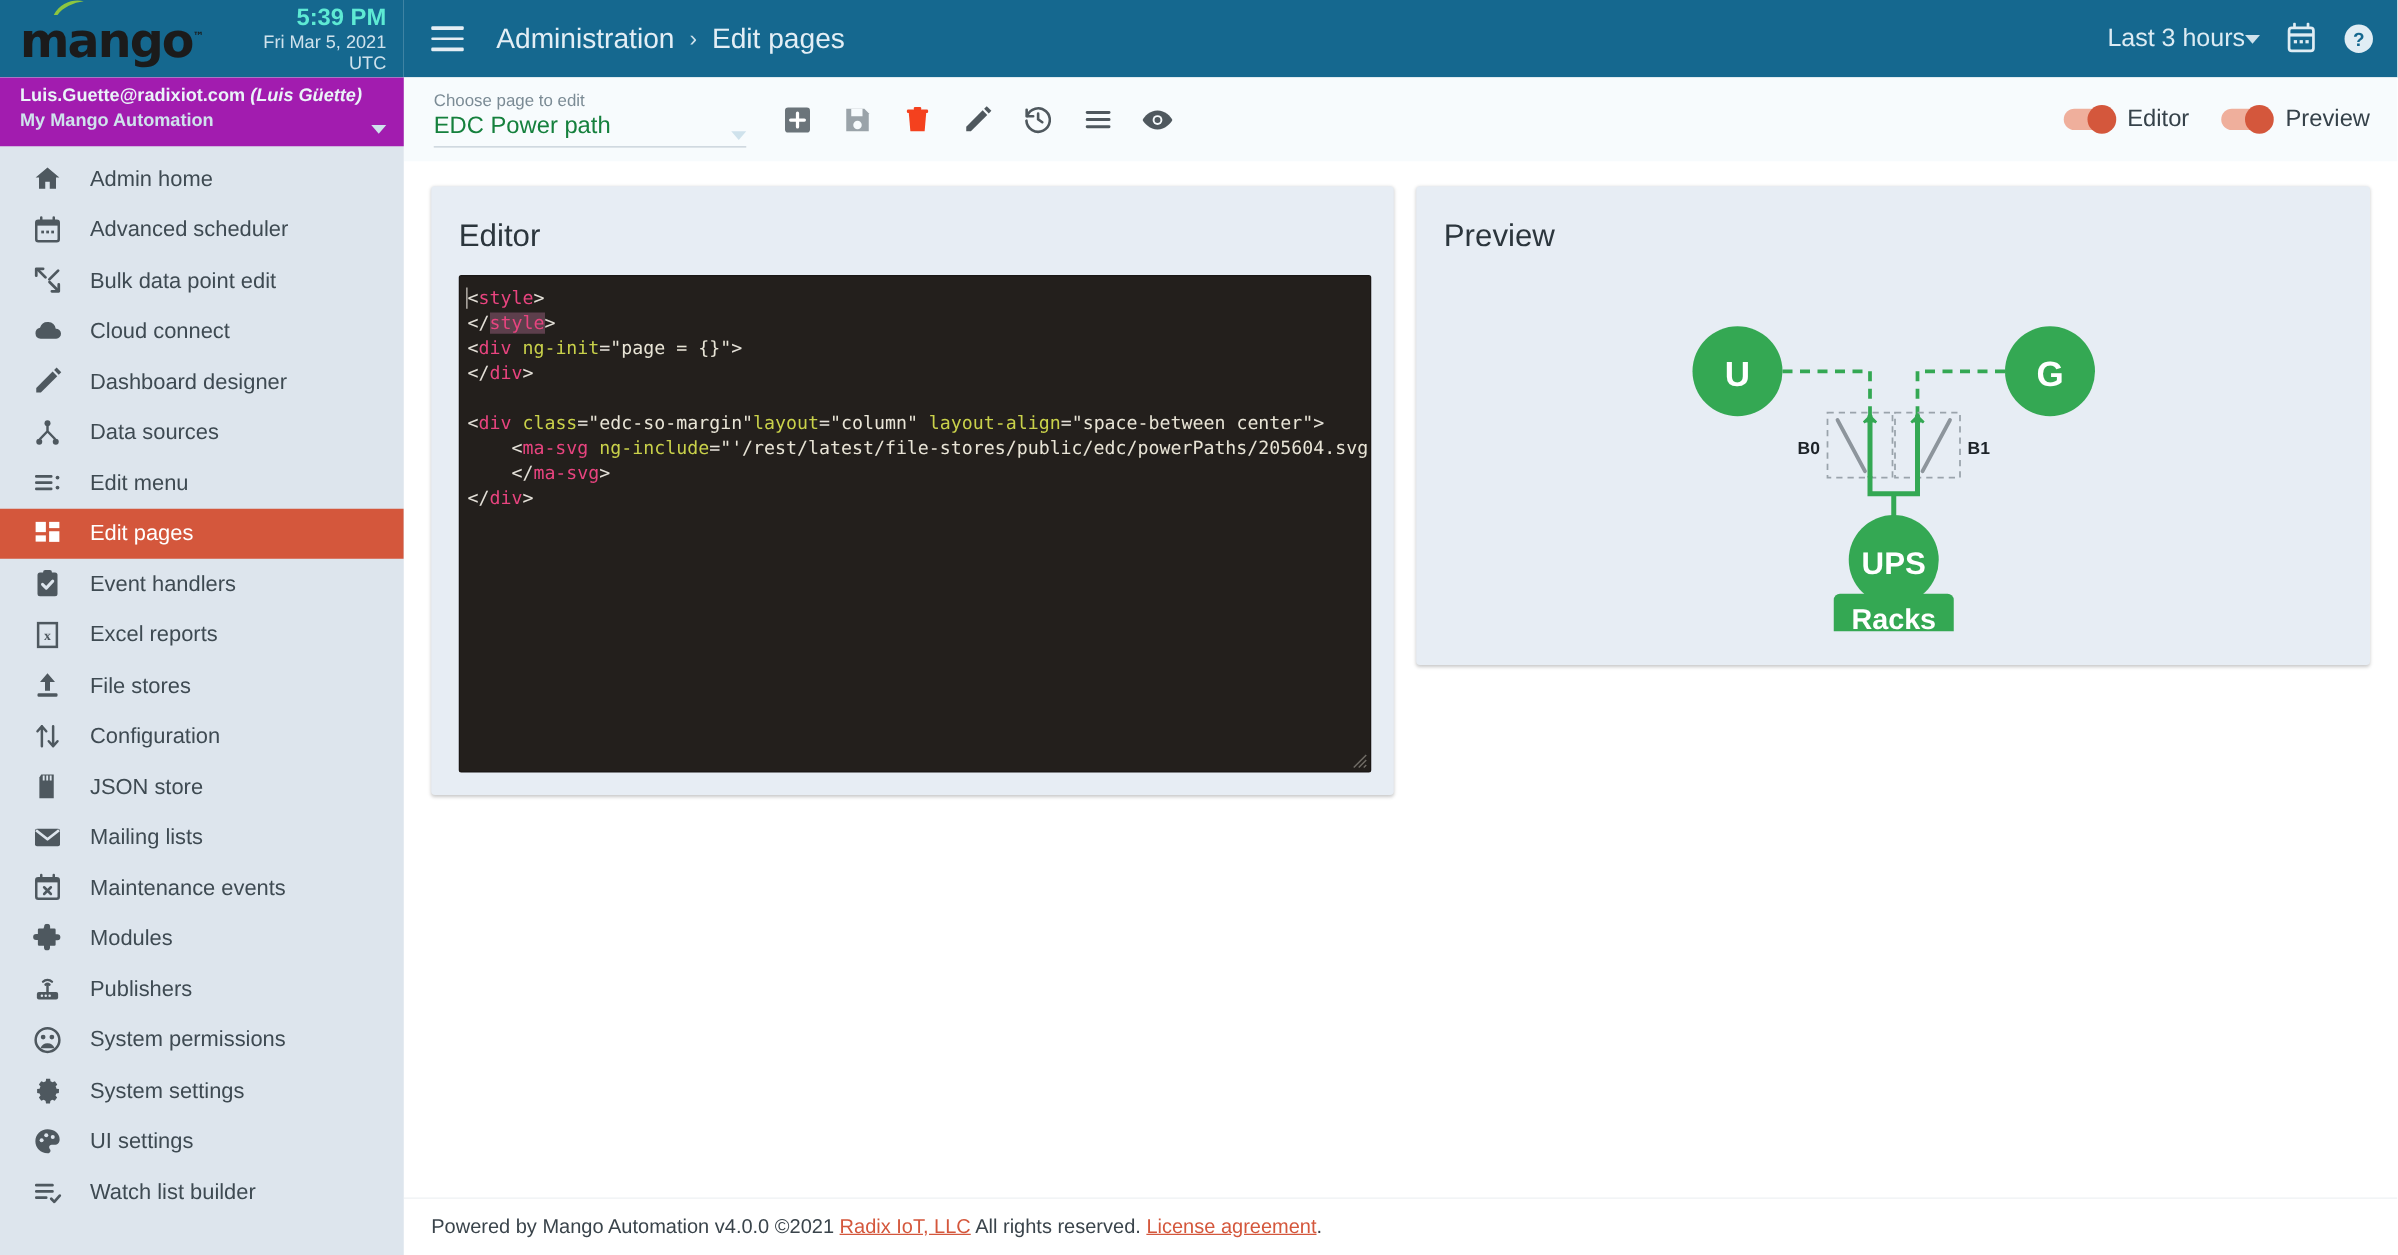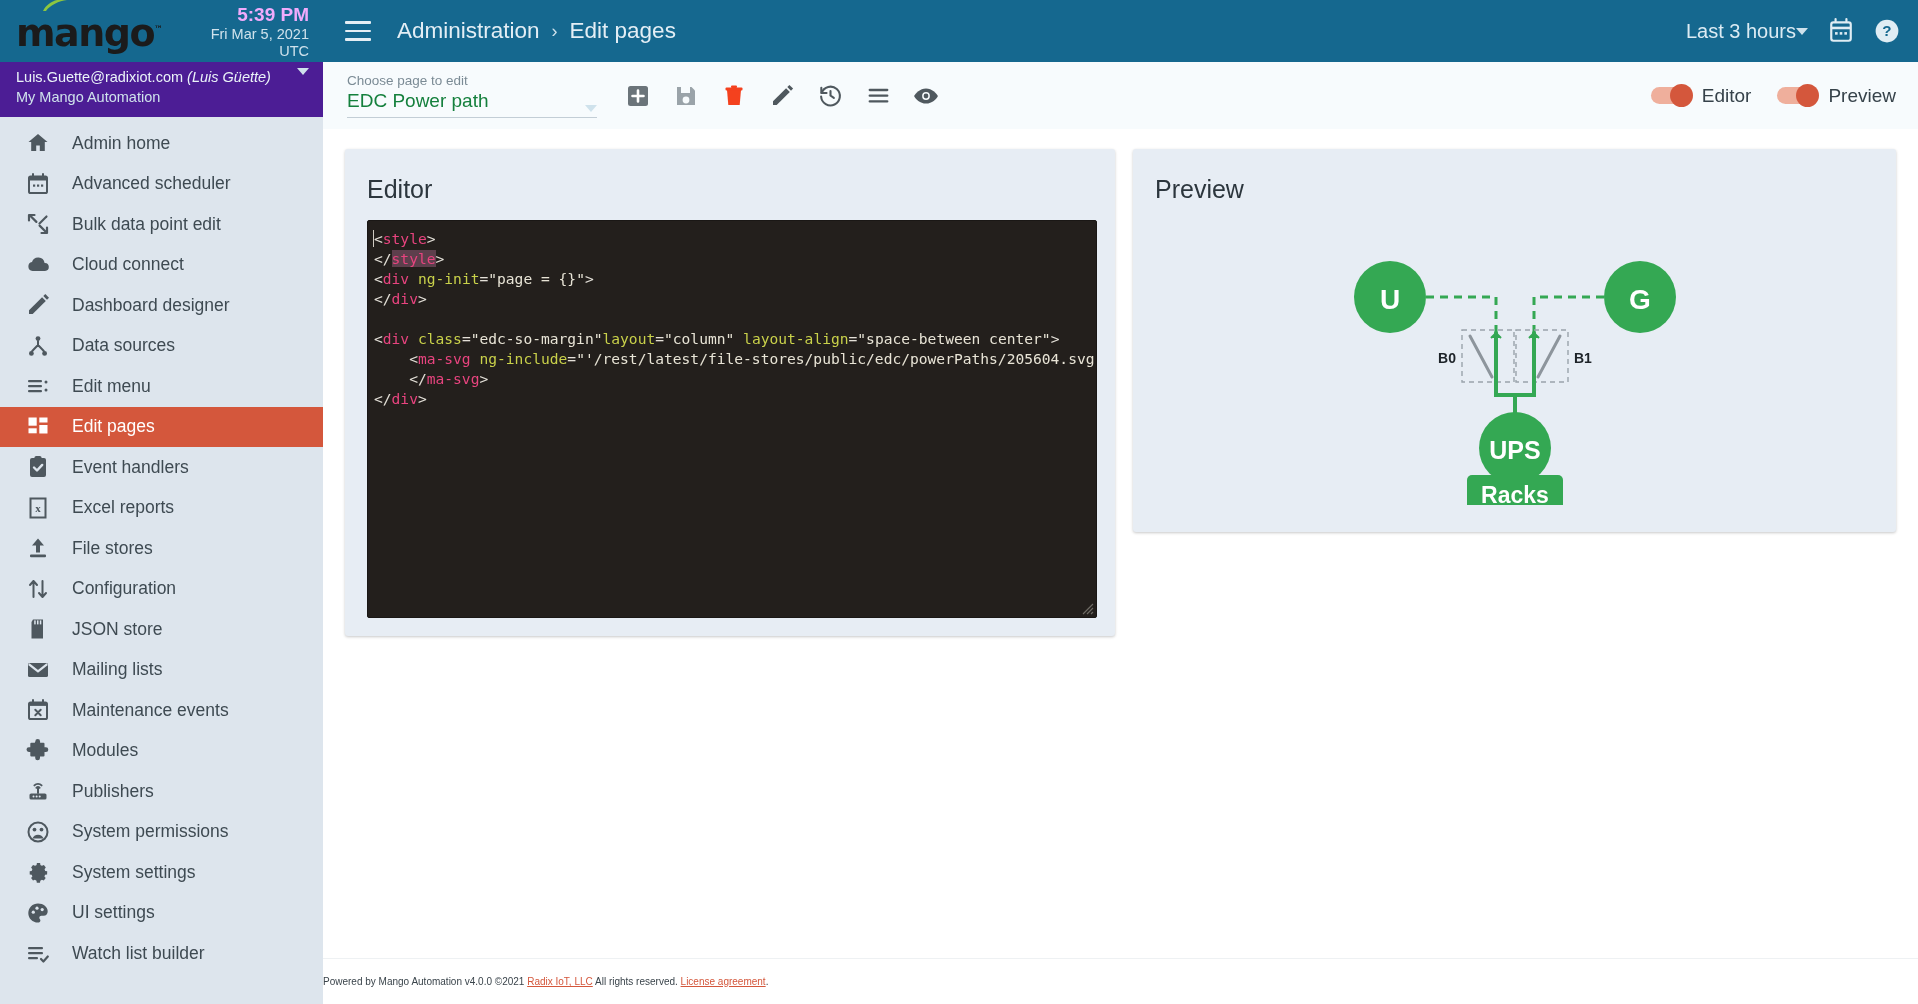--- a/index.html
+++ b/index.html
@@ -23,21 +23,21 @@
   .logo-text {
     font-family: "DejaVu Sans", sans-serif;
     font-size: 38px; font-weight: 700; color: #1b1b1b; letter-spacing: -1.5px;
     line-height: 38px; position: relative;
   }
   .logo-leaf {
     position: absolute; left: 26px; top: -11px; width: 26px; height: 13px;
   }
   .logo-tm { font-size: 9px; color: #1b1b1b; vertical-align: super; }
   .clock { text-align: right; line-height: 1.18; padding-top: 2px; }
-  .clock .t { font-size: 19px; font-weight: 700; color: #f0abfc; }
+  .clock .t { font-size: 19px; font-weight: 700; color: #5eead4; }
   .clock .d { font-size: 14.5px; color: #cfe2ec; }
   .clock .z { font-size: 14.5px; color: #cfe2ec; }
 
   .topbar-main {
     flex: 1; background: #15688f; color: #fff;
     display: flex; align-items: center; padding: 0 18px 0 22px;
   }
   .hamburger { width: 26px; height: 20px; display: flex; flex-direction: column; justify-content: space-between; cursor: pointer; }
   .hamburger span { display: block; height: 2.6px; background: #e5eef4; border-radius: 1px; }
   .breadcrumb { display: flex; align-items: center; margin-left: 26px; font-size: 22.5px; color: #e3eef5; font-weight: 400; }
@@ -46,22 +46,22 @@
   .range-btn { display: flex; align-items: center; font-size: 20px; color: #dcebf3; cursor: pointer; }
   .caret-down { width: 0; height: 0; border-left: 6px solid transparent; border-right: 6px solid transparent; border-top: 7px solid #cfe2ec; }
   .icon-btn { cursor: pointer; display: flex; align-items: center; justify-content: center; }
 
   
   .body-row { flex: 1; display: flex; min-height: 0; }
 
   
   .sidebar { width: 323px; background: #dde5ed; flex-shrink: 0; display: flex; flex-direction: column; position: relative; }
   .user-block {
-    background: #4c1d95; color: #fff; padding: 6px 14px 10px 16px;
-    display: flex; align-items: flex-start; justify-content: space-between;
+    background: #a21caf; color: #fff; padding: 6px 14px 10px 16px;
+    display: flex; align-items: flex-end; justify-content: space-between; font-weight: bold;
   }
   .user-lines { line-height: 1.35; }
   .user-email { font-size: 14.5px; color: #eaf3f8; }
   .user-email i { font-style: italic; }
   .user-org { font-size: 14.5px; color: #cfe2ec; }
   .nav-scroll { flex: 1; overflow: hidden; padding-top: 6px; }
   .nav-item {
     display: flex; align-items: center; height: 40.5px; padding-left: 26px;
     color: #3e4a52; font-size: 17.5px; cursor: pointer; gap: 22px;
   }
@@ -120,21 +120,21 @@
   .tag-sel { background: #5d3f4c; color: #e8447f; }
   .resize-grip { position: absolute; right: 2px; bottom: 2px; width: 12px; height: 12px; cursor: nwse-resize; }
 
   .preview-card { width: 770px; }
   .preview-body { height: 300px; display: flex; align-items: center; justify-content: center; margin: 0 0 12px 0; }
   .diagram { width: 430px; height: 270px; }
 
   
   .footer {
     height: 46px; flex-shrink: 0; background: #fff; display: flex; align-items: center;
-    font-size: 10px; color: #3a444b;
+    padding-left: 22px; font-size: 16px; color: #3a444b;
     border-top: 1px solid #eef1f3;
   }
   .footer a { color: #d4573c; text-decoration: underline; }
   .footer-inner { margin-left: 0; }
 </style>
 </head>
 <body>
 
 <div class="app">
 

